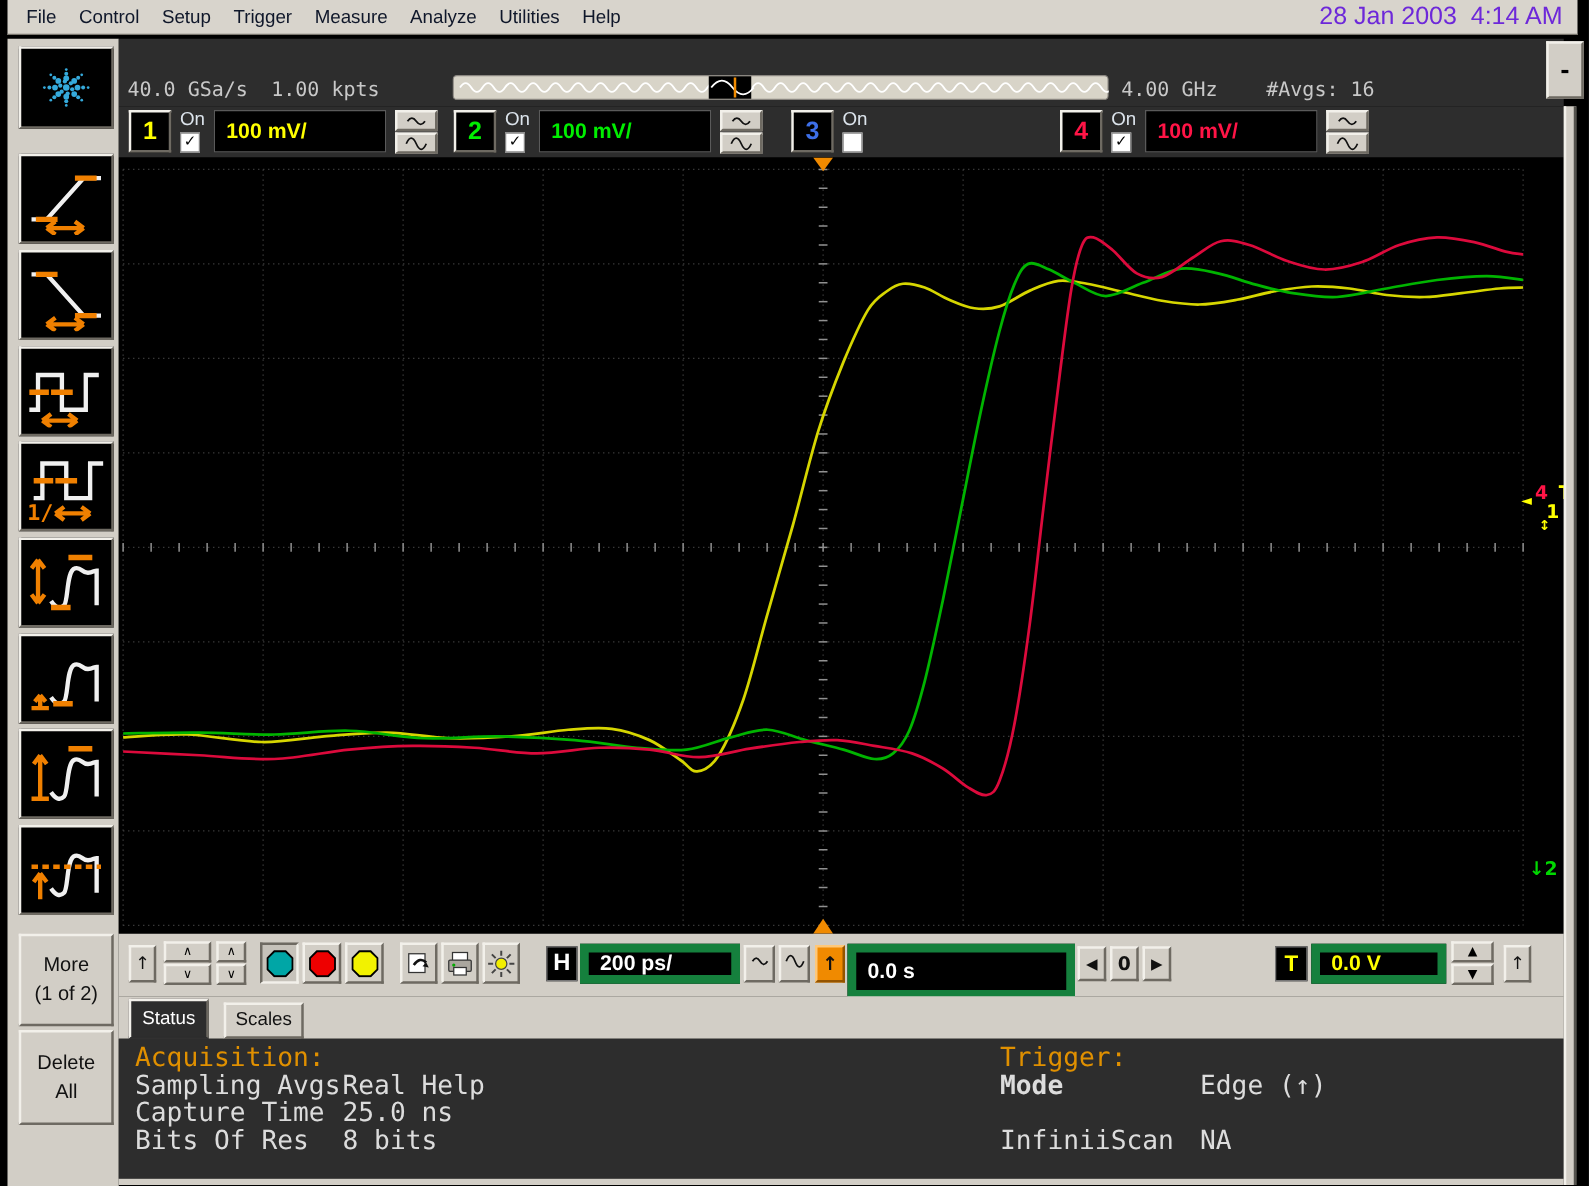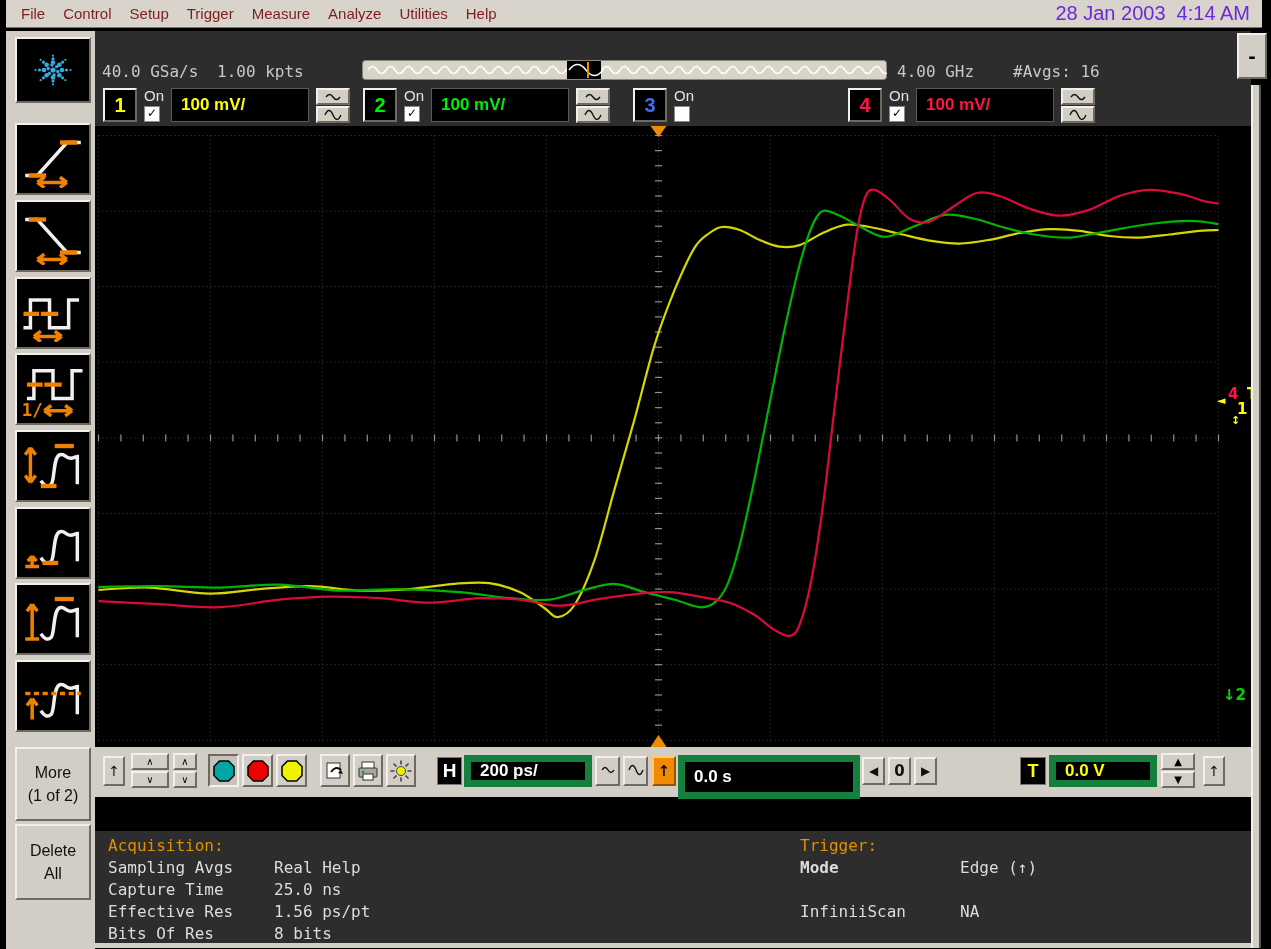--- a/index.html
+++ b/index.html
@@ -3,21 +3,21 @@
 <meta charset="utf-8">
 <style>
   html,body{margin:0;padding:0;background:#222;}
   #window{position:relative;width:1271px;height:949px;background:#000;overflow:hidden;
           font-family:"Liberation Sans",sans-serif;-webkit-user-select:none;user-select:none;}
 
   
   #menubar{position:absolute;left:6px;top:0;width:1256px;height:28px;background:#d8d4cc;
            display:flex;align-items:center;padding:0 12px 0 6px;box-sizing:border-box;
            border-bottom:1px solid #7a766e;}
-  .menu-item{padding:3px 9px;font-size:15px;color:#7f1d1d;cursor:default;text-align:right;}
+  .menu-item{padding:3px 9px;font-size:15px;color:#0f172a;cursor:default;text-align:right;}
   #clock{margin-left:auto;font-size:20px;color:#6d28d9;white-space:pre;}
 
   
   .raised{border:2px solid;border-color:#f2f0ea #6e6a62 #6e6a62 #f2f0ea;background:#d2cec6;}
   .sunken{border:2px solid;border-color:#6e6a62 #f2f0ea #f2f0ea #6e6a62;background:#c6c2ba;}
 
   
   #sidebar{position:absolute;left:6px;top:31px;width:89px;height:918px;background:#d2cec6;}
   .sb-btn{position:absolute;left:9px;width:76px;box-sizing:border-box;padding:0;cursor:pointer;}
   .icon-btn{background:#000;}
@@ -64,21 +64,21 @@
   .spin2 button{height:17px;padding:0;display:flex;align-items:center;justify-content:center;
                 font:10px "DejaVu Sans",sans-serif;cursor:pointer;}
 
   
   #tabs-row{position:absolute;left:95px;top:797px;width:1156px;height:34px;background:#d2cec6;}
   .tab{position:absolute;font-size:15px;text-align:center;cursor:pointer;box-sizing:border-box;}
   .tab-active{background:#2d2d2d;color:#fff;border:2px solid;border-color:#f2f0ea #6e6a62 #2d2d2d #f2f0ea;}
   .tab-idle{background:#d2cec6;color:#111;border:2px solid;border-color:#f2f0ea #6e6a62 #6e6a62 #f2f0ea;}
 
   #status-panel{position:absolute;left:95px;top:831px;width:1156px;height:112px;background:#2d2d2d;
-                font-family:"DejaVu Sans Mono",monospace;font-size:16px;color:#dcdcdc;overflow:hidden;}
+                font-family:"DejaVu Sans Mono",monospace;font-size:21px;color:#dcdcdc;overflow:hidden;}
   .sp-group{position:absolute;top:4px;}
   .sp-title{color:#e09000;line-height:22px;}
   .sp-row{line-height:22px;white-space:pre;}
   .sp-label{display:inline-block;}
   .sp-gap{height:22px;}
 
   #right-strip{position:absolute;left:1251px;top:85px;width:10px;height:863px;background:#d2cec6;
                border-left:2px solid #f2f0ea;border-right:2px solid #55534e;box-sizing:border-box;}
   #bottom-strip{position:absolute;left:95px;top:943px;width:1156px;height:5px;background:#d2cec6;}
 </style>
@@ -512,27 +512,30 @@
     <div class="cb blackfield" style="left:954px;top:8px;width:108px;height:32px;color:#ffff00;">
         <span>0.0 V</span>
       </div>
     <div class="cb spin2" style="left:1066px;top:6px;width:34px;">
       <button class="raised">▲</button>
       <button class="raised">▼</button>
     </div>
     <button class="cb cb-btn raised" style="left:1108px;top:9px;width:22px;height:30px;font-size:14px;">↑</button>
   </div>
 
+  <div id="tabs-row">
+      <div class="tab tab-active" style="left: 8px; top: 2px; height: 32px; min-width: 64px; line-height: 28px; padding: 0px 6px;">Status</div>
+      <div class="tab tab-idle" style="left: 84px; top: 5px; height: 29px; min-width: 64px; line-height: 24px; padding: 0px 6px;">Scales</div>
+    </div>
 
   <div id="status-panel">
     <div class="sp-group" id="sp-left" style="left:13px;">
         <div class="sp-title">Acquisition:</div>
         <div class="sp-row"><span class="sp-label" style="width: 166px;">Sampling Avgs</span><span>Real Help</span></div>
         <div class="sp-row"><span class="sp-label" style="width: 166px;">Capture Time</span><span>25.0 ns</span></div>
-        <div class="sp-row"><span class="sp-label" style="width: 166px;">Effective Res</span><span>1.56 ps/pt</span></div>
         <div class="sp-row"><span class="sp-label" style="width: 166px;">Bits Of Res</span><span>8 bits</span></div>
       </div>
     <div class="sp-group" id="sp-right" style="left:705px;">
         <div class="sp-title">Trigger:</div>
         <div class="sp-row"><span class="sp-label" style="width: 160px; font-weight: bold;">Mode</span><span>Edge (↑)</span></div>
         <div class="sp-gap"></div>
         <div class="sp-row"><span class="sp-label" style="width: 160px;">InfiniiScan</span><span>NA</span></div>
       </div>
   </div>
 

